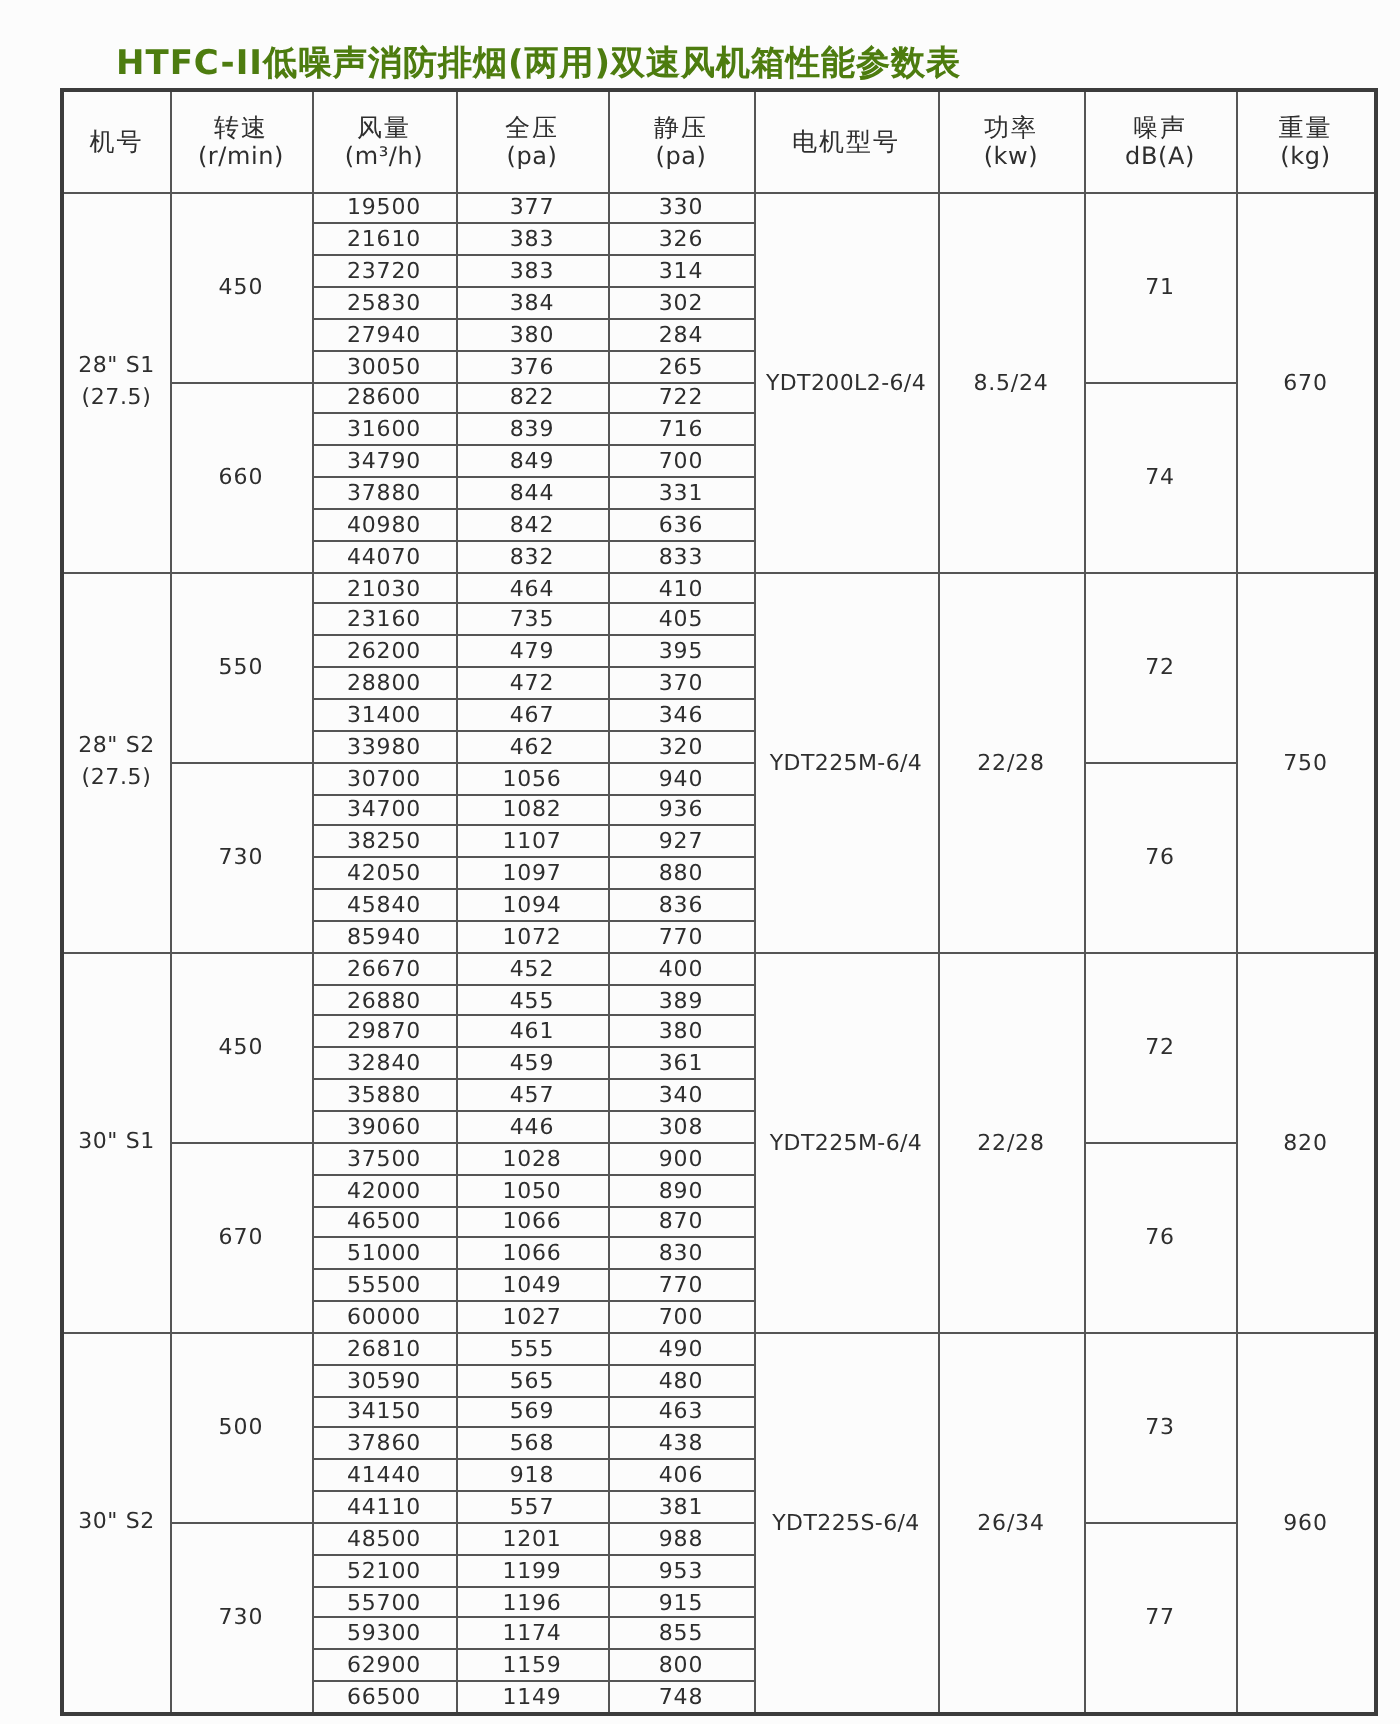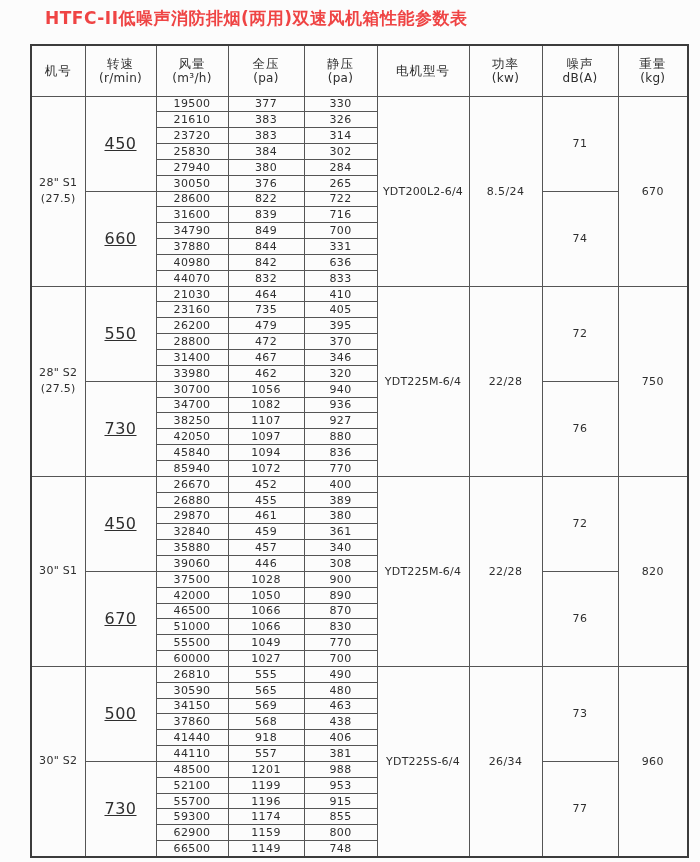--- a/index.html
+++ b/index.html
@@ -17,25 +17,25 @@
     position: relative;
     width: 700px;
     height: 862px;
     background: #fcfcfc;
     overflow: hidden;
   }
   .title {
     position: absolute;
     left: 42px;
     top: 4px;
-    margin: 3px;
+    margin: 16px;
     font-size: 17px;
     font-weight: 700;
     letter-spacing: 0.5px;
-    color: #ef4444;
+    color: #4d7c0f;
     white-space: nowrap;
   }
   table.spec {
     position: absolute;
     left: 30px;
     top: 44px;
     width: 657px;
     height: 812px;
     border-collapse: collapse;
     table-layout: fixed;
@@ -72,23 +72,22 @@
     font-size: 11px;
     letter-spacing: 0.3px;
   }
   td.model div { line-height: 1.45; }
   td.motor {
     font-size: 11px;
     letter-spacing: 0.2px;
     white-space: nowrap;
   }
   td.speed {
-    font-size: 16px;
+    font-size: 11px;
     letter-spacing: 0.5px;
-    text-decoration: underline;
   }
 </style>
 </head>
 <body>
 
 <div class="page">
   <h1 class="title">HTFC-II低噪声消防排烟(两用)双速风机箱性能参数表</h1>
 
   <table class="spec">
     <colgroup>

